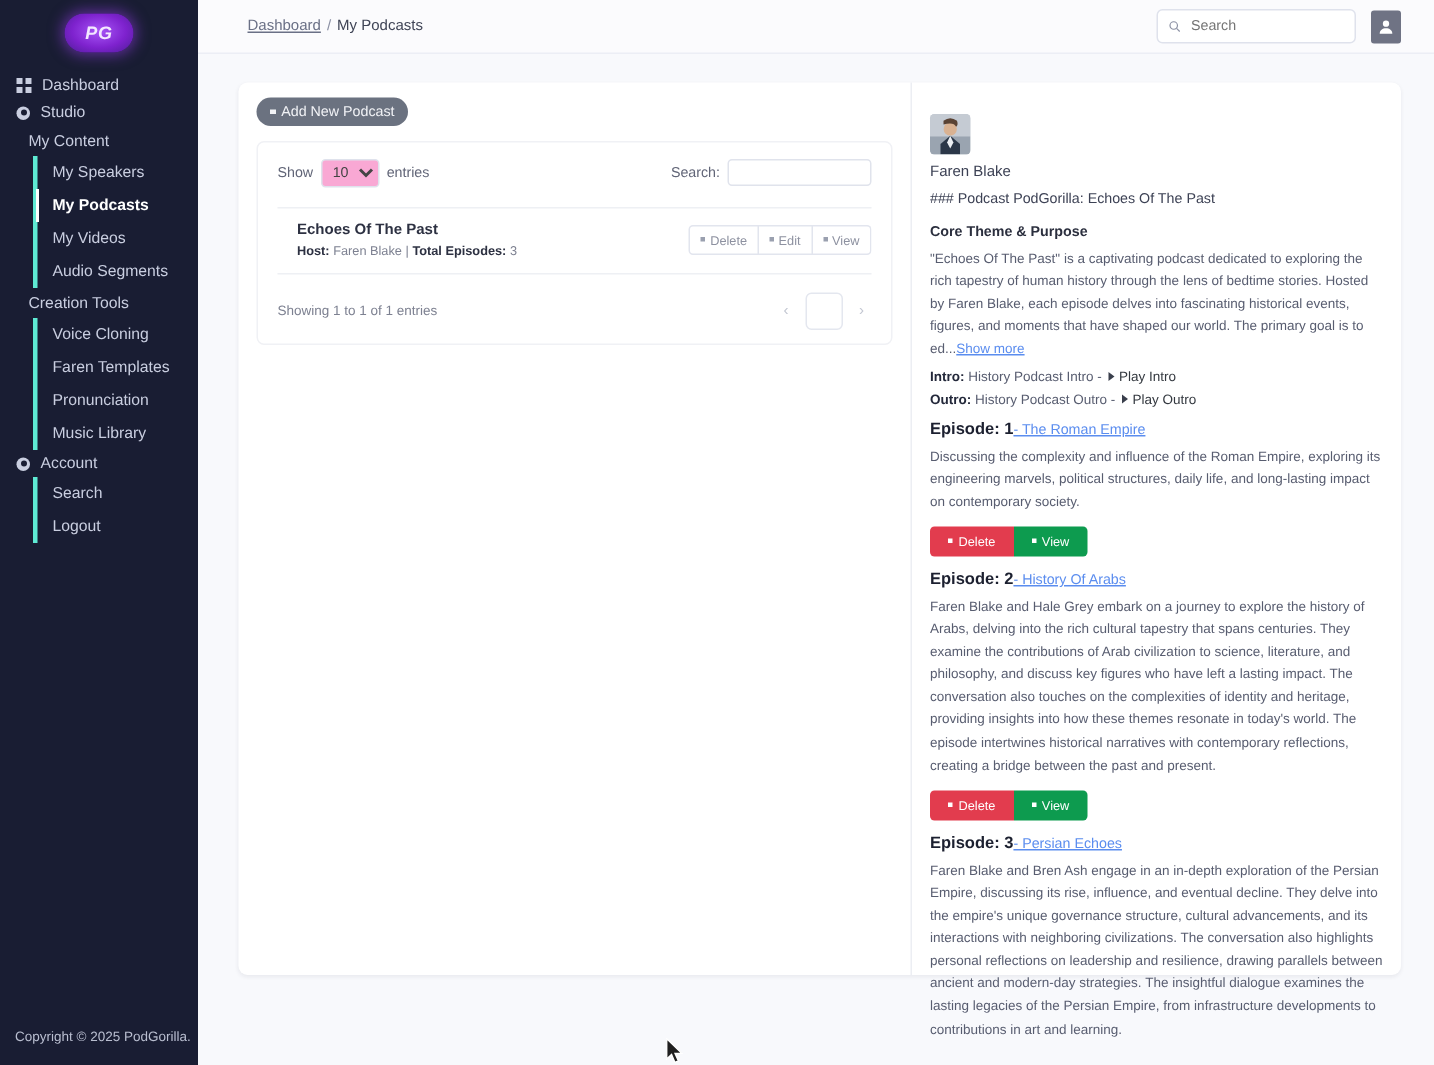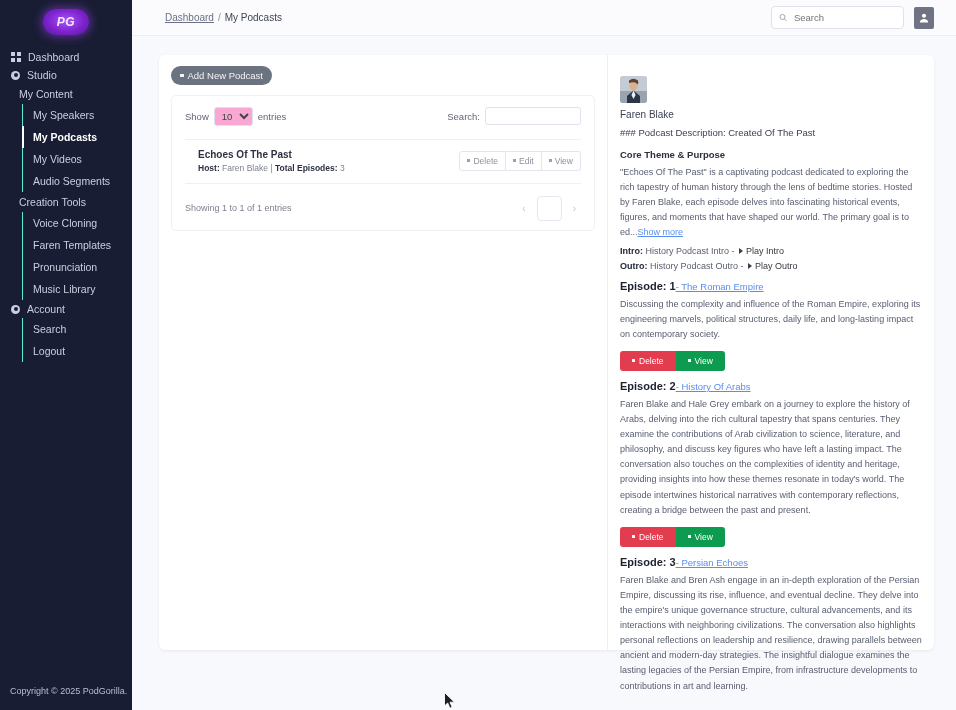--- a/index.html
+++ b/index.html
@@ -39,21 +39,21 @@
   .grid-icon i:nth-child(1){left:0;top:0;} .grid-icon i:nth-child(2){left:6px;top:0;}
   .grid-icon i:nth-child(3){left:0;top:6px;} .grid-icon i:nth-child(4){left:6px;top:6px;}
   .circle-icon {
     width:9px;height:9px;border-radius:50%;background:#c9cee0;position:relative;
   }
   .circle-icon::after{
     content:""; position:absolute; left:2.5px; top:2px; width:4px; height:4px;
     border-radius:50%; background:#191d33;
   }
   .nav-group { padding:4px 0 4px 19px; font-size:10.5px; color:#c9cee0; cursor:pointer; }
-  .sub-list { border-left:1px solid #5eead4; margin-left:22px; }
+  .sub-list { border-left:3px solid #5eead4; margin-left:22px; }
   .sub-item {
     padding:5px 0 5px 10px; font-size:10.5px; color:#c9cee0; cursor:pointer;
     position:relative;
   }
   .sub-item.active { color:#ffffff; font-weight:bold; }
   .sub-item.active::before{
     content:""; position:absolute; left:-1px; top:0; bottom:0; width:2px; background:#fff;
   }
   #copyright {
     margin-top:auto; padding:0 0 14px 10px; font-size:9px; color:#b9bed0;
@@ -334,21 +334,21 @@
           <rect width="27" height="27" fill="#c5cbd3"></rect>
           <rect y="15" width="27" height="12" fill="#9aa4b0"></rect>
           <circle cx="13.5" cy="10" r="4.4" fill="#d9b292"></circle>
           <path d="M13.5 14.5 L20 20 L20 27 L7 27 L7 20 Z" fill="#2b3748"></path>
           <path d="M13.5 14.5 L15.6 19 L13.5 23 L11.4 19 Z" fill="#eceff3"></path>
           <path d="M9 4.5 q4.5 -3.5 9 0 q1 3 -0.6 4 q-1.5 -3.5 -8.4 -1.5 z" fill="#5a4334"></path>
         </svg>
       </div>
 
       <div id="rc-host">Faren Blake</div>
-      <div id="rc-desc-head">### Podcast Description: Created Of The Past</div>
+      <div id="rc-desc-head">### Podcast PodGorilla: Echoes Of The Past</div>
 
       <div class="sec-title">Core Theme &amp; Purpose</div>
       <div class="body-text"><span>"Echoes Of The Past" is a captivating podcast dedicated to exploring the rich tapestry of human history through the lens of bedtime stories. Hosted by Faren Blake, each episode delves into fascinating historical events, figures, and moments that have shaped our world. The primary goal is to ed...</span><span class="show-more">Show more</span></div>
 
       <div class="io-line">
         <b>Intro:</b>
         <span>History Podcast Intro -</span>
         <span class="play-tri"></span><span class="play-link">Play Intro</span>
       </div>
       <div class="io-line">

